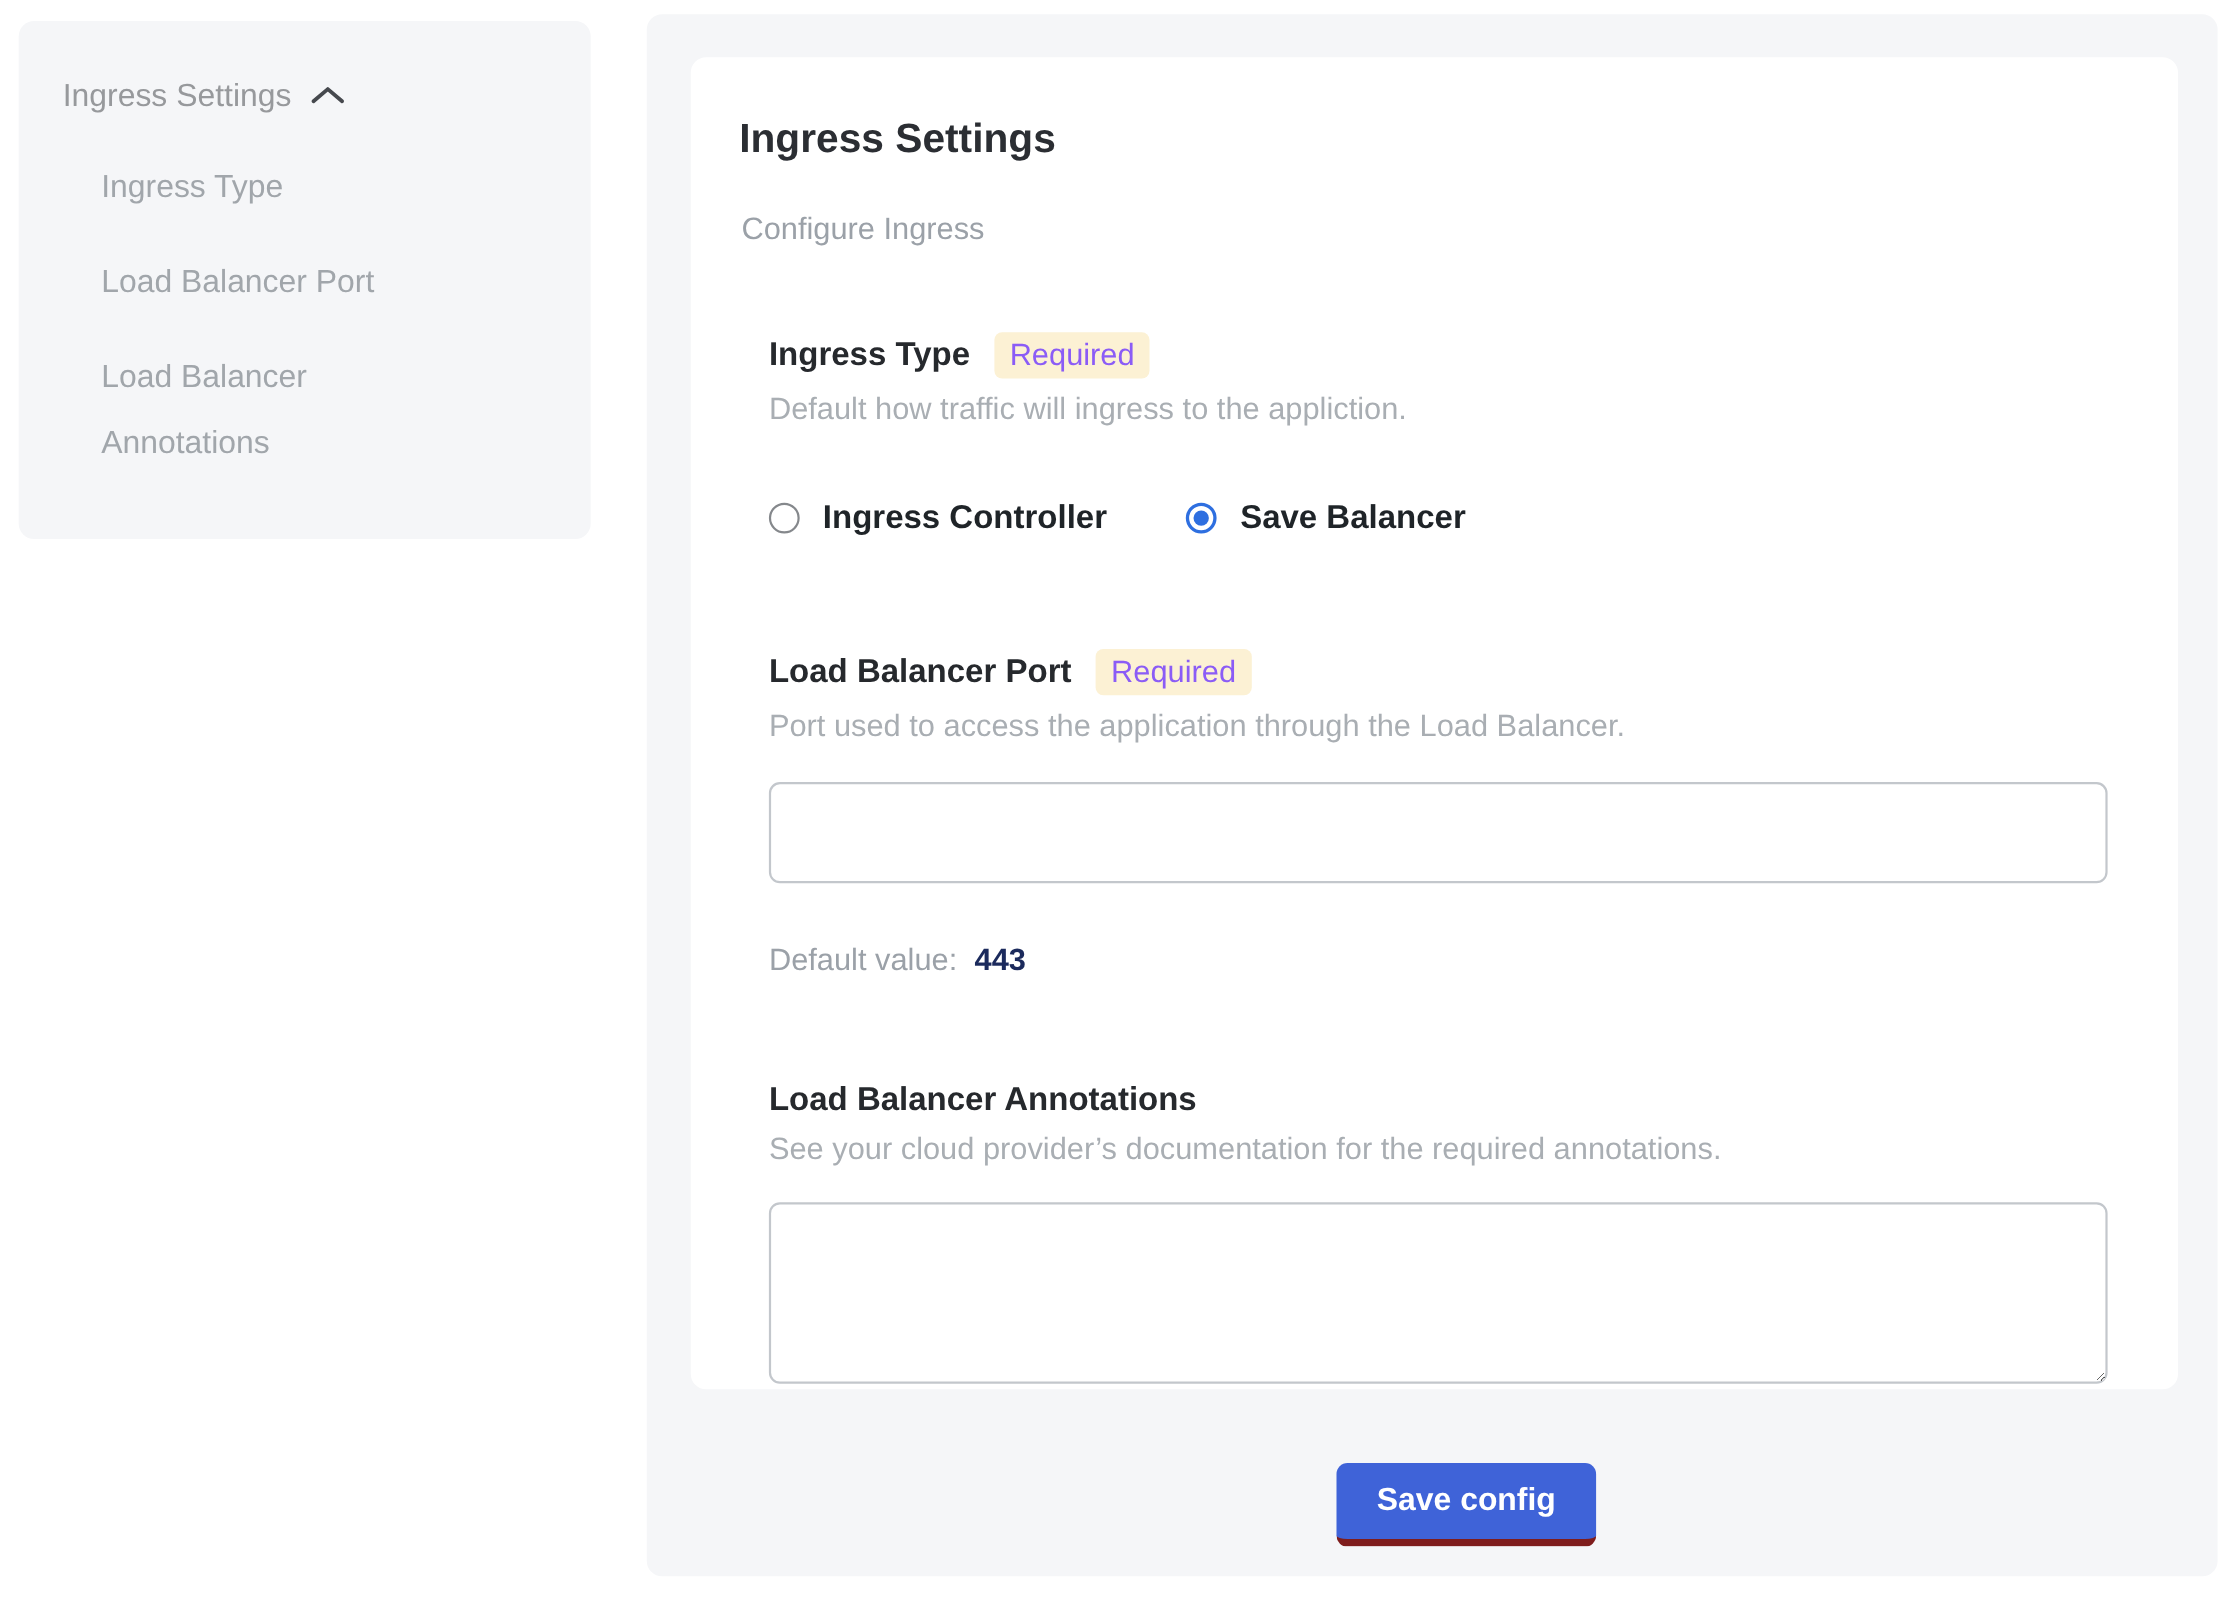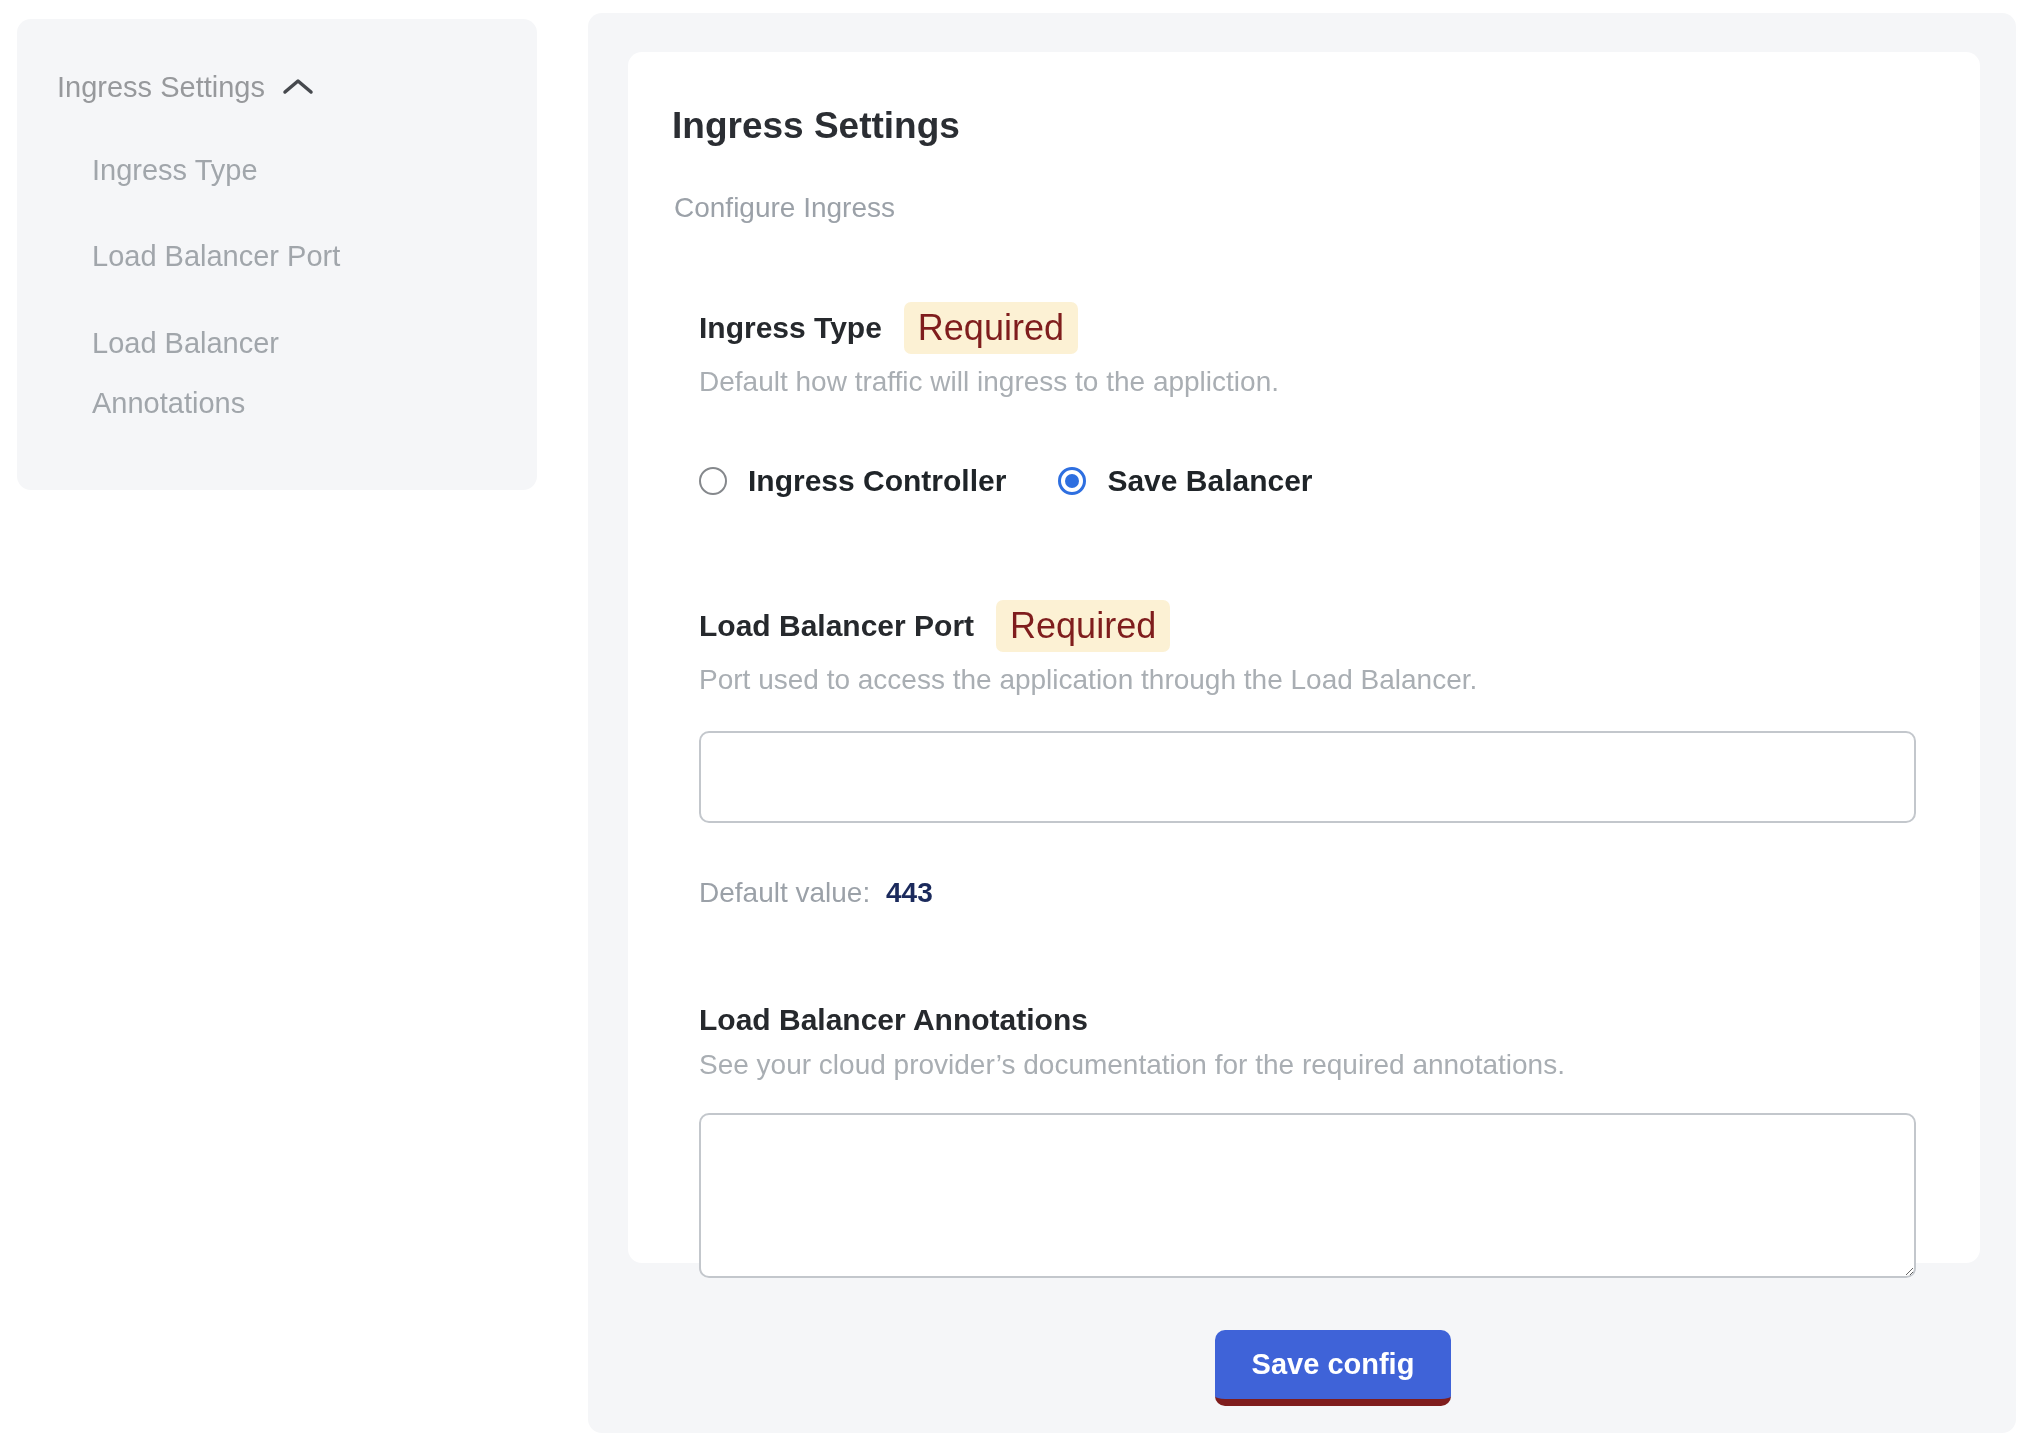--- a/index.html
+++ b/index.html
@@ -24,26 +24,26 @@
     background:#f5f6f8; border-radius:14px; }
   .card { position:absolute; left:40px; top:39px; width:1352px; height:1211px;
     background:#ffffff; border-radius:14px; }
 
   .card-title { margin:53px 0 0 44px; font-size:37px; font-weight:700; color:#2b2e33; }
   .card-subtitle { margin:45px 0 0 46px; font-size:28px; color:#9ba1a8; }
 
   .sections { margin-left:71px; margin-right:64px; }
   .section-heading { display:flex; align-items:center; gap:22px; }
   .section-label { font-size:30px; font-weight:700; color:#26292d; }
-  .badge { font-size:36px; color:#7f1d1d; background:#fcf1d4;
+  .badge { font-size:28px; color:#8b5cf6; background:#fcf1d4;
     padding:5px 14px; border-radius:7px; }
   .section-desc { margin-top:12px; font-size:28px; color:#a9aeb3; }
 
   .s1 { margin-top:78px; }
-  .radio-row { margin-top:66px; display:flex; align-items:center; gap:52px; }
+  .radio-row { margin-top:66px; display:flex; align-items:center; gap:72px; }
   .radio-option { display:flex; align-items:center; gap:21px; cursor:pointer; }
   .radio-circle { width:28px; height:28px; border-radius:50%;
     border:2px solid #85888c; background:#fff; flex:0 0 auto; }
   .radio-circle.selected { border:3px solid #2e6fe0; display:flex;
     align-items:center; justify-content:center; }
   .radio-dot { width:14px; height:14px; border-radius:50%; background:#2e6fe0; }
   .radio-label { font-size:30px; font-weight:600; color:#1f2428; }
 
   .s2 { margin-top:102px; }
   .text-input { margin-top:35px; width:1217px; height:92px; background:#fff;

